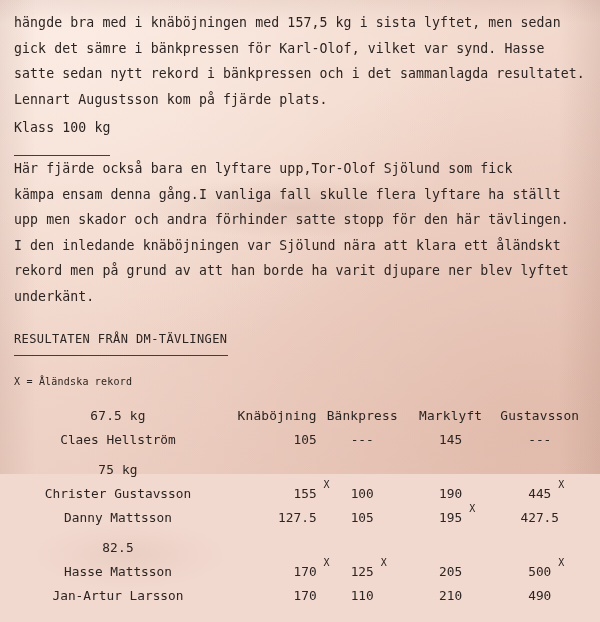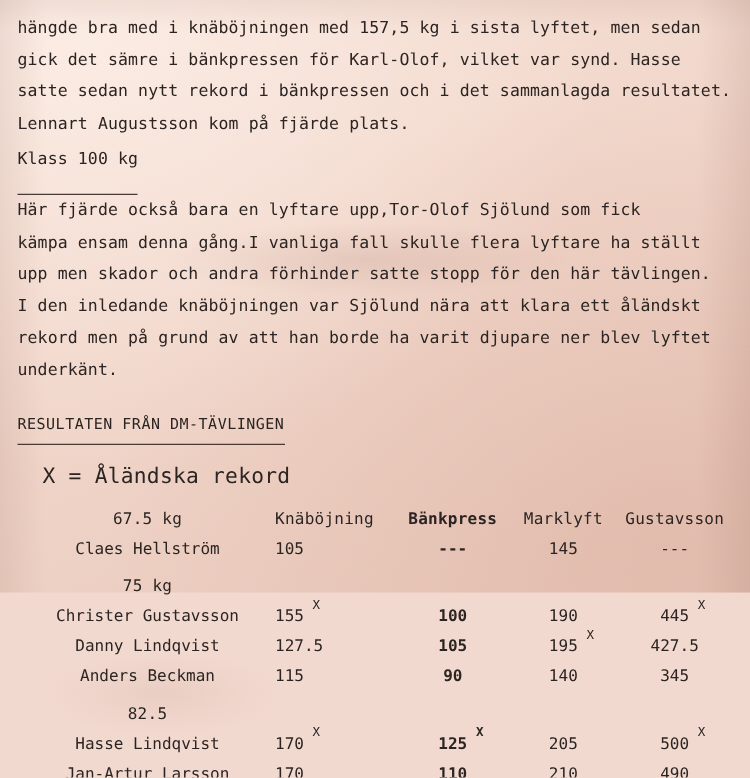--- a/index.html
+++ b/index.html
@@ -69,41 +69,40 @@
   .results-title {
     display: inline-block;
     border-bottom: 1.5px solid #4a3b35;
     padding-bottom: 2px;
     margin-top: 18px;
     font-size: 12px;
     letter-spacing: 0.4px;
   }
   .note {
     margin-top: 13px;
-    font-size: 17px;
+    font-size: 10px;
     letter-spacing: 0.2px;
-    margin-left: 20px;
   }
   table.results {
     position: relative;
     z-index: 2;
     margin-top: 14px;
     border-collapse: collapse;
     width: 100%;
     font-size: 12.8px;
   }
   table.results td {
     padding: 0;
     height: 24px;
     vertical-align: baseline;
     white-space: nowrap;
   }
   .c-name   { width: 215px; padding-left: 2px !important; text-align: center; }
-  .c-v1     { width: 100px; text-align: left; }
-  .c-v2     { width: 95px;  text-align: center; font-weight: bold; }
+  .c-v1     { width: 100px; text-align: right; }
+  .c-v2     { width: 95px;  text-align: center; }
   .c-v3     { width: 90px;  text-align: center; margin-top: 22px; }
   .c-v4     { width: 95px;  text-align: center; }
   .hdr td { letter-spacing: 0.2px; }
   .grp td { padding-top: 6px !important; height: 28px; }
   .grp .c-name { letter-spacing: 0.2px; }
   .cellwrap {
     position: relative;
     display: inline-block;
   }
   .mark {
@@ -164,42 +163,35 @@
           <td class="c-v4"></td>
         </tr>
         <tr>
           <td class="c-name">Christer Gustavsson</td>
           <td class="c-v1"><span class="cellwrap">155<span class="mark">X</span></span></td>
           <td class="c-v2"><span class="cellwrap">100</span></td>
           <td class="c-v3"><span class="cellwrap">190</span></td>
           <td class="c-v4"><span class="cellwrap">445<span class="mark">X</span></span></td>
         </tr>
         <tr>
-          <td class="c-name">Danny Lindqvist</td>
+          <td class="c-name">Danny Mattsson</td>
           <td class="c-v1"><span class="cellwrap">127.5</span></td>
           <td class="c-v2"><span class="cellwrap">105</span></td>
           <td class="c-v3"><span class="cellwrap">195<span class="mark">X</span></span></td>
           <td class="c-v4"><span class="cellwrap">427.5</span></td>
-        </tr>
-        <tr>
-          <td class="c-name">Anders Beckman</td>
-          <td class="c-v1"><span class="cellwrap">115</span></td>
-          <td class="c-v2"><span class="cellwrap">90</span></td>
-          <td class="c-v3"><span class="cellwrap">140</span></td>
-          <td class="c-v4"><span class="cellwrap">345</span></td>
         </tr>
         <tr class="grp">
           <td class="c-name">82.5</td>
           <td class="c-v1"></td>
           <td class="c-v2"></td>
           <td class="c-v3"></td>
           <td class="c-v4"></td>
         </tr>
         <tr>
-          <td class="c-name">Hasse Lindqvist</td>
+          <td class="c-name">Hasse Mattsson</td>
           <td class="c-v1"><span class="cellwrap">170<span class="mark">X</span></span></td>
           <td class="c-v2"><span class="cellwrap">125<span class="mark">X</span></span></td>
           <td class="c-v3"><span class="cellwrap">205</span></td>
           <td class="c-v4"><span class="cellwrap">500<span class="mark">X</span></span></td>
         </tr>
         <tr>
           <td class="c-name">Jan-Artur Larsson</td>
           <td class="c-v1"><span class="cellwrap">170</span></td>
           <td class="c-v2"><span class="cellwrap">110</span></td>
           <td class="c-v3"><span class="cellwrap">210</span></td>

